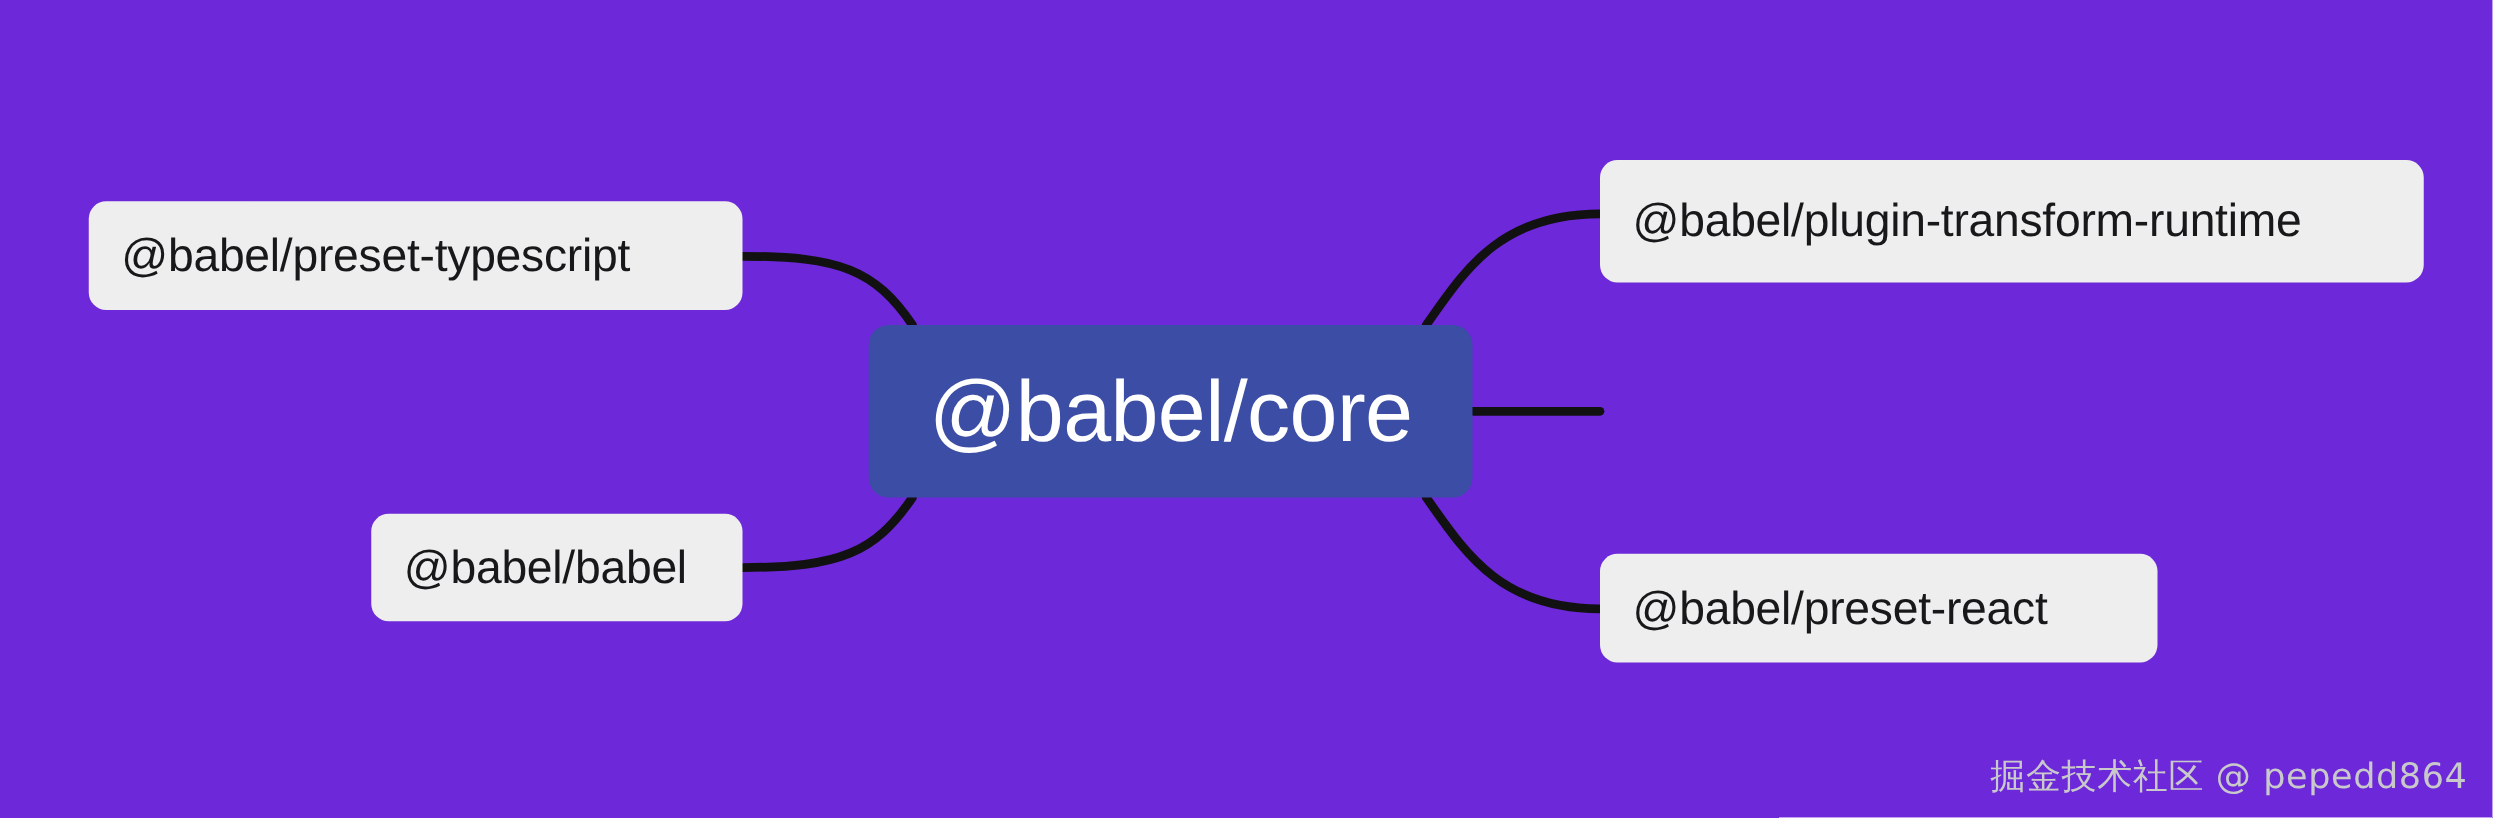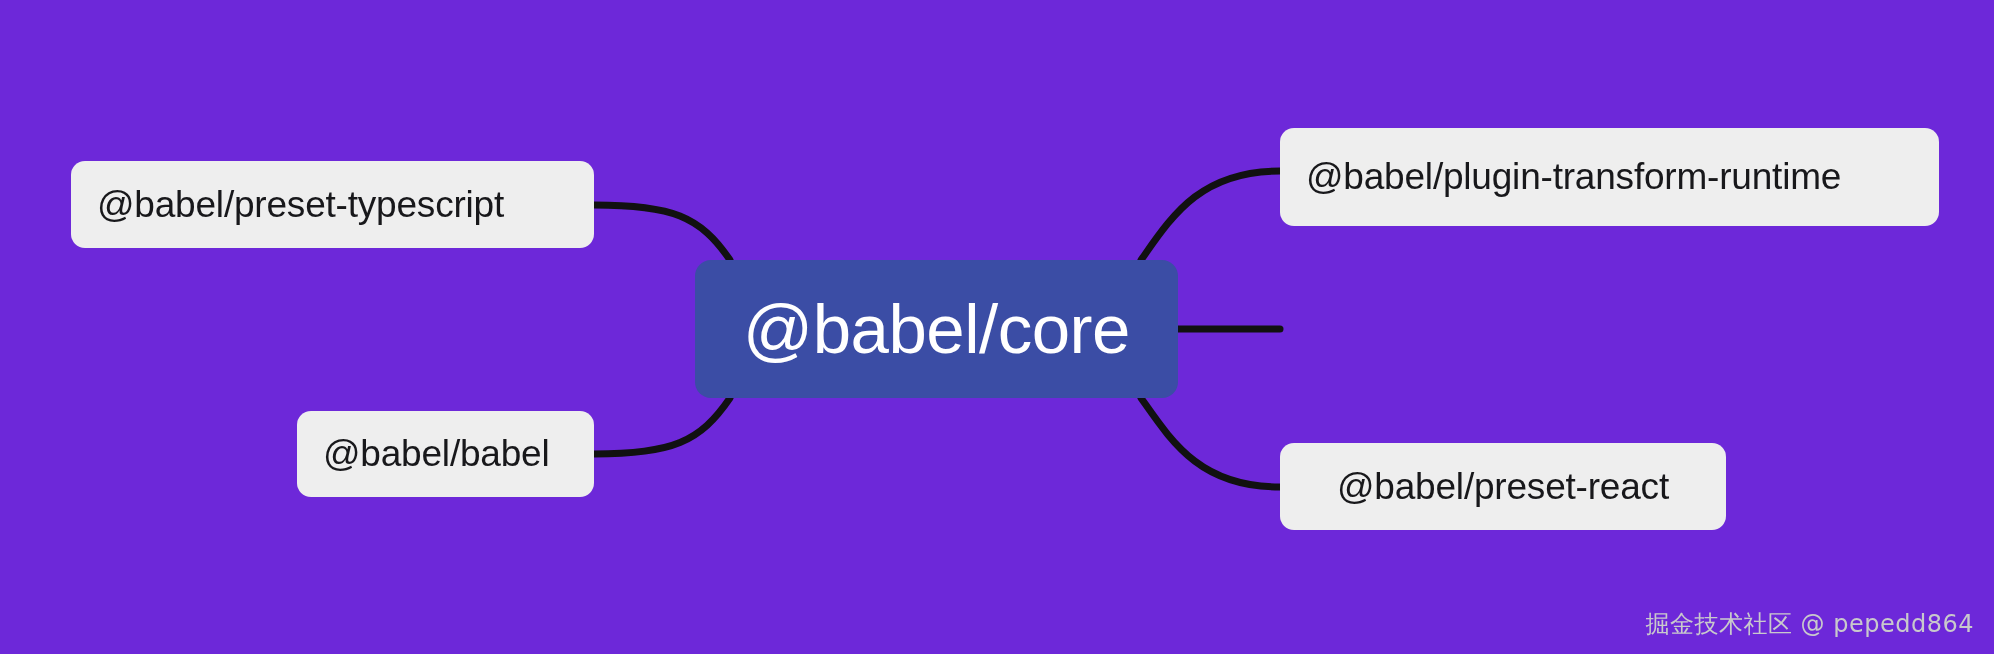--- a/index.html
+++ b/index.html
@@ -83,27 +83,26 @@
     left: 1280px;
     top: 286px;
     width: 406px;
     height: 86px;
   }
   #node-preset-react {
     left: 1280px;
     top: 443px;
     width: 446px;
     height: 87px;
-    justify-content: center;
   }
   .watermark {
     position: absolute;
     right: 20px;
     bottom: 14px;
-    font-size: 24px;
+    font-size: 28px;
     color: #c9c9cc;
     letter-spacing: 0.5px;
     font-family: "DejaVu Sans", "Liberation Sans", sans-serif;
     white-space: nowrap;
   }
 </style>
 </head>
 <body>
 
 <div id="canvas">

